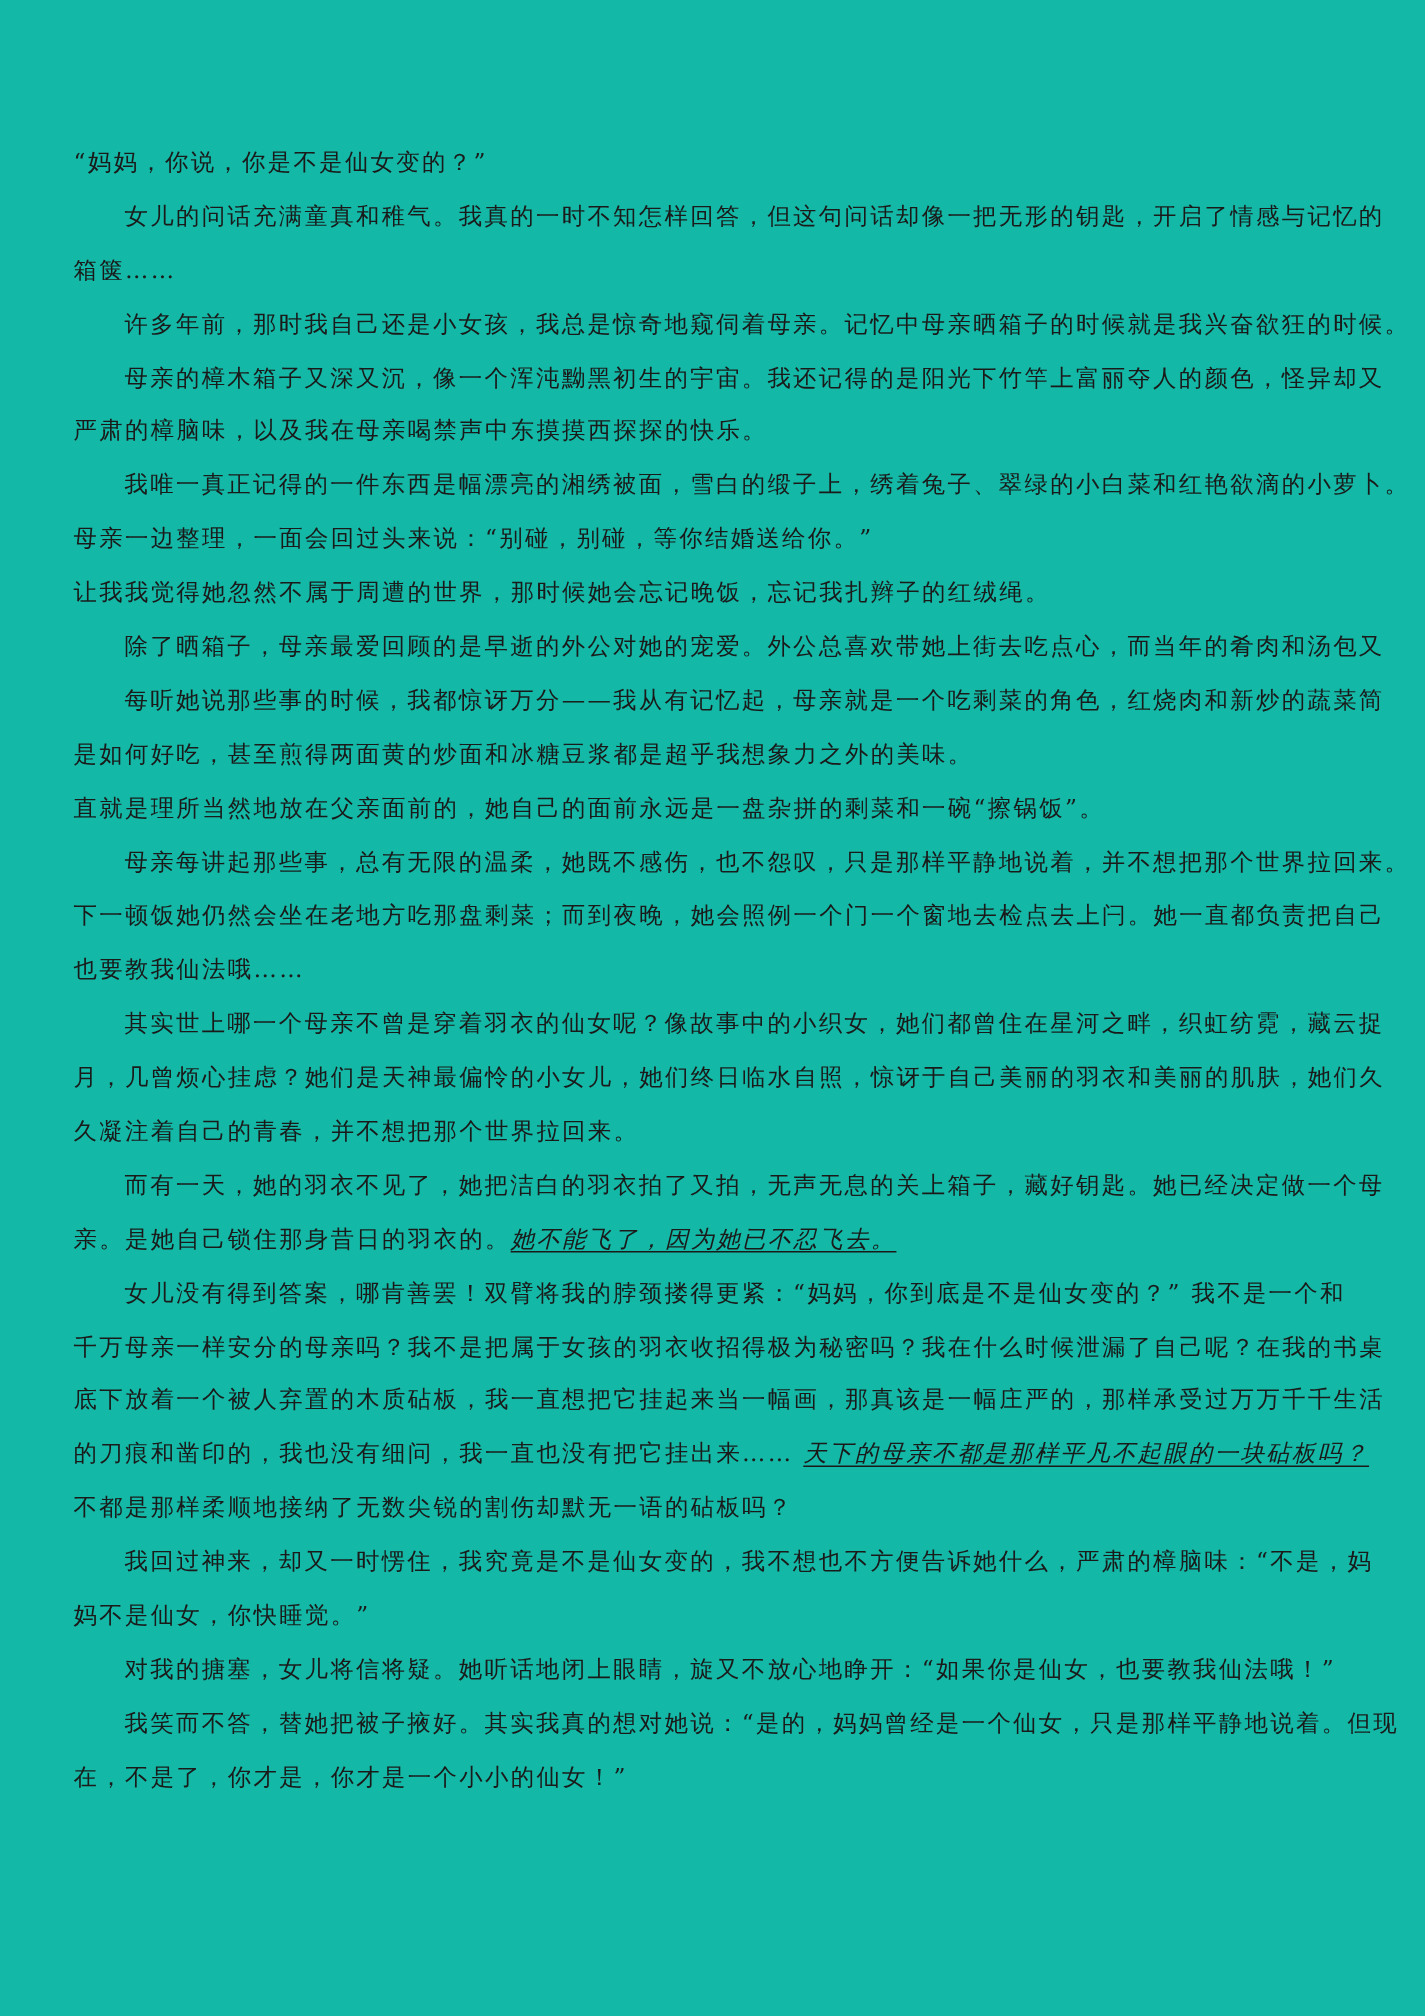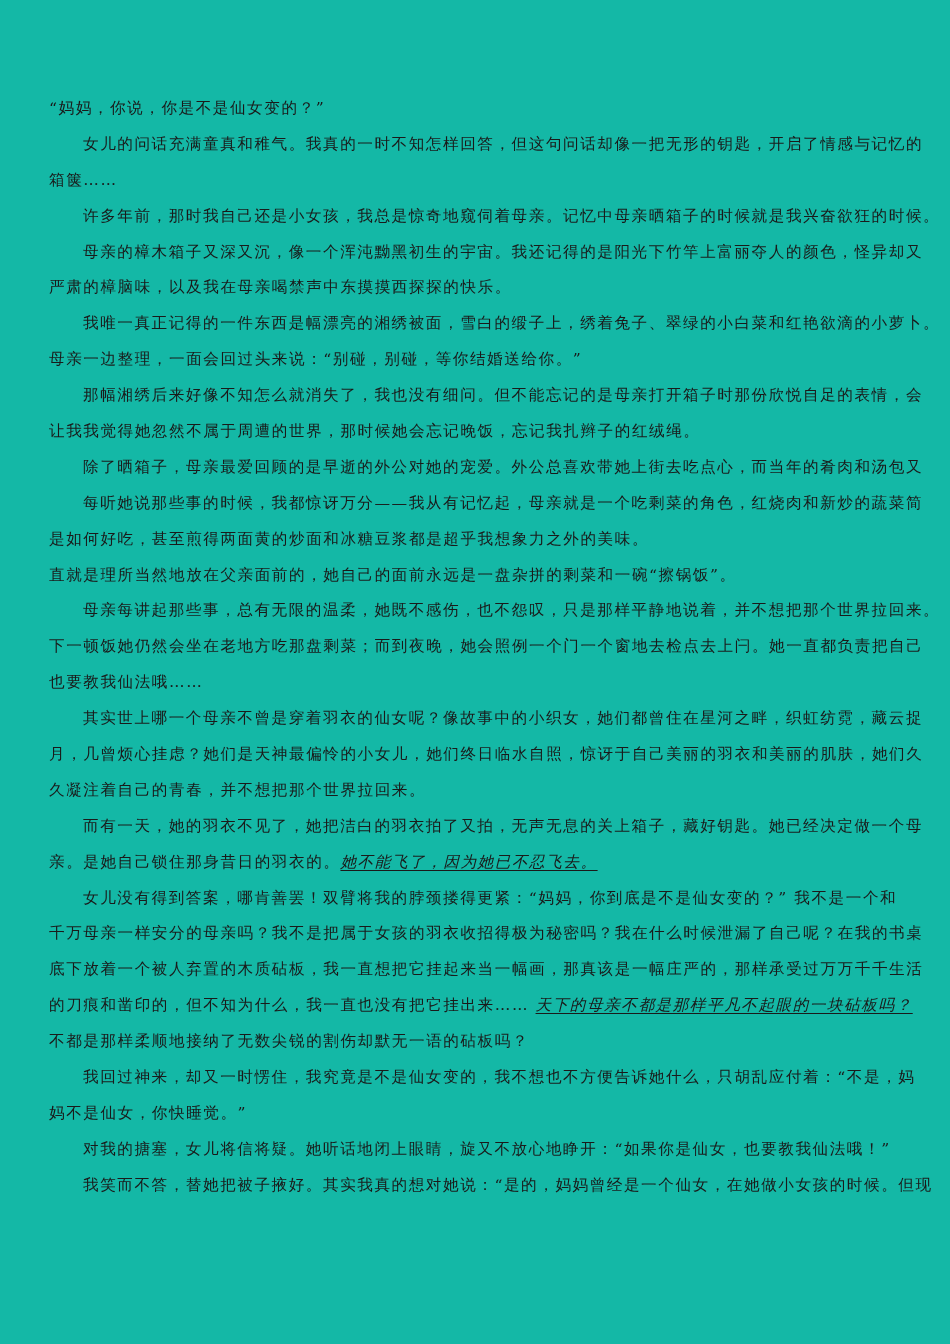--- a/index.html
+++ b/index.html
@@ -30,37 +30,37 @@
 <div class="page">
   <div class="content">
     <div class="line"><span>“妈妈，你说，你是不是仙女变的？”</span></div>
     <div class="line indent"><span>女儿的问话充满童真和稚气。我真的一时不知怎样回答，但这句问话却像一把无形的钥匙，开启了情感与记忆的</span></div>
     <div class="line"><span>箱箧……</span></div>
     <div class="line indent"><span>许多年前，那时我自己还是小女孩，我总是惊奇地窥伺着母亲。记忆中母亲晒箱子的时候就是我兴奋欲狂的时候。</span></div>
     <div class="line indent"><span>母亲的樟木箱子又深又沉，像一个浑沌黝黑初生的宇宙。我还记得的是阳光下竹竿上富丽夺人的颜色，怪异却又</span></div>
     <div class="line"><span>严肃的樟脑味，以及我在母亲喝禁声中东摸摸西探探的快乐。</span></div>
     <div class="line indent"><span>我唯一真正记得的一件东西是幅漂亮的湘绣被面，雪白的缎子上，绣着兔子、翠绿的小白菜和红艳欲滴的小萝卜。</span></div>
     <div class="line"><span>母亲一边整理，一面会回过头来说：“别碰，别碰，等你结婚送给你。”</span></div>
-    <div class="line indent"><span>那幅湘绣后来好像不知怎么就消失了，我也没有细问。但不能忘记的是母亲打开箱子时那份欣悦自足的表情，会</span></div>
     <div class="line"><span>让我我觉得她忽然不属于周遭的世界，那时候她会忘记晚饭，忘记我扎辫子的红绒绳。</span></div>
     <div class="line indent"><span>除了晒箱子，母亲最爱回顾的是早逝的外公对她的宠爱。外公总喜欢带她上街去吃点心，而当年的肴肉和汤包又</span></div>
     <div class="line indent"><span>每听她说那些事的时候，我都惊讶万分——我从有记忆起，母亲就是一个吃剩菜的角色，红烧肉和新炒的蔬菜简</span></div>
     <div class="line"><span>是如何好吃，甚至煎得两面黄的炒面和冰糖豆浆都是超乎我想象力之外的美味。</span></div>
     <div class="line"><span>直就是理所当然地放在父亲面前的，她自己的面前永远是一盘杂拼的剩菜和一碗“擦锅饭”。</span></div>
     <div class="line indent"><span>母亲每讲起那些事，总有无限的温柔，她既不感伤，也不怨叹，只是那样平静地说着，并不想把那个世界拉回来。</span></div>
     <div class="line"><span>下一顿饭她仍然会坐在老地方吃那盘剩菜；而到夜晚，她会照例一个门一个窗地去检点去上闩。她一直都负责把自己</span></div>
     <div class="line"><span>也要教我仙法哦……</span></div>
     <div class="line indent"><span>其实世上哪一个母亲不曾是穿着羽衣的仙女呢？像故事中的小织女，她们都曾住在星河之畔，织虹纺霓，藏云捉</span></div>
     <div class="line"><span>月，几曾烦心挂虑？她们是天神最偏怜的小女儿，她们终日临水自照，惊讶于自己美丽的羽衣和美丽的肌肤，她们久</span></div>
     <div class="line"><span>久凝注着自己的青春，并不想把那个世界拉回来。</span></div>
     <div class="line indent"><span>而有一天，她的羽衣不见了，她把洁白的羽衣拍了又拍，无声无息的关上箱子，藏好钥匙。她已经决定做一个母</span></div>
     <div class="line"><span>亲。是她自己锁住那身昔日的羽衣的。</span><span class="ul">她不能飞了，因为她已不忍飞去。</span></div>
     <div class="line indent"><span>女儿没有得到答案，哪肯善罢！双臂将我的脖颈搂得更紧：“妈妈，你到底是不是仙女变的？” 我不是一个和</span></div>
     <div class="line"><span>千万母亲一样安分的母亲吗？我不是把属于女孩的羽衣收招得极为秘密吗？我在什么时候泄漏了自己呢？在我的书桌</span></div>
     <div class="line"><span>底下放着一个被人弃置的木质砧板，我一直想把它挂起来当一幅画，那真该是一幅庄严的，那样承受过万万千千生活</span></div>
-    <div class="line"><span>的刀痕和凿印的，但不知为什么，我一直也没有把它挂出来…… </span><span class="ul">天下的母亲不都是那样平凡不起眼的一块砧板吗？</span></div>
+    <div class="line"><span>的刀痕和凿印的，我也没有细问，我一直也没有把它挂出来…… </span><span class="ul">天下的母亲不都是那样平凡不起眼的一块砧板吗？</span></div>
     <div class="line"><span>不都是那样柔顺地接纳了无数尖锐的割伤却默无一语的砧板吗？</span></div>
-    <div class="line indent"><span>我回过神来，却又一时愣住，我究竟是不是仙女变的，我不想也不方便告诉她什么，只胡乱应付着：“不是，妈</span></div>
+    <div class="line indent"><span>我回过神来，却又一时愣住，我究竟是不是仙女变的，我不想也不方便告诉她什么，严肃的樟脑味：“不是，妈</span></div>
     <div class="line"><span>妈不是仙女，你快睡觉。”</span></div>
     <div class="line indent"><span>对我的搪塞，女儿将信将疑。她听话地闭上眼睛，旋又不放心地睁开：“如果你是仙女，也要教我仙法哦！”</span></div>
-    <div class="line indent"><span>我笑而不答，替她把被子掖好。其实我真的想对她说：“是的，妈妈曾经是一个仙女，在她做小女孩的时候。但现</span></div>
+    <div class="line indent"><span>我笑而不答，替她把被子掖好。其实我真的想对她说：“是的，妈妈曾经是一个仙女，只是那样平静地说着。但现</span></div>
+    <div class="line"><span>在，不是了，你才是，你才是一个小小的仙女！”</span></div>
   </div>
 </div>
 
 </body></html>

